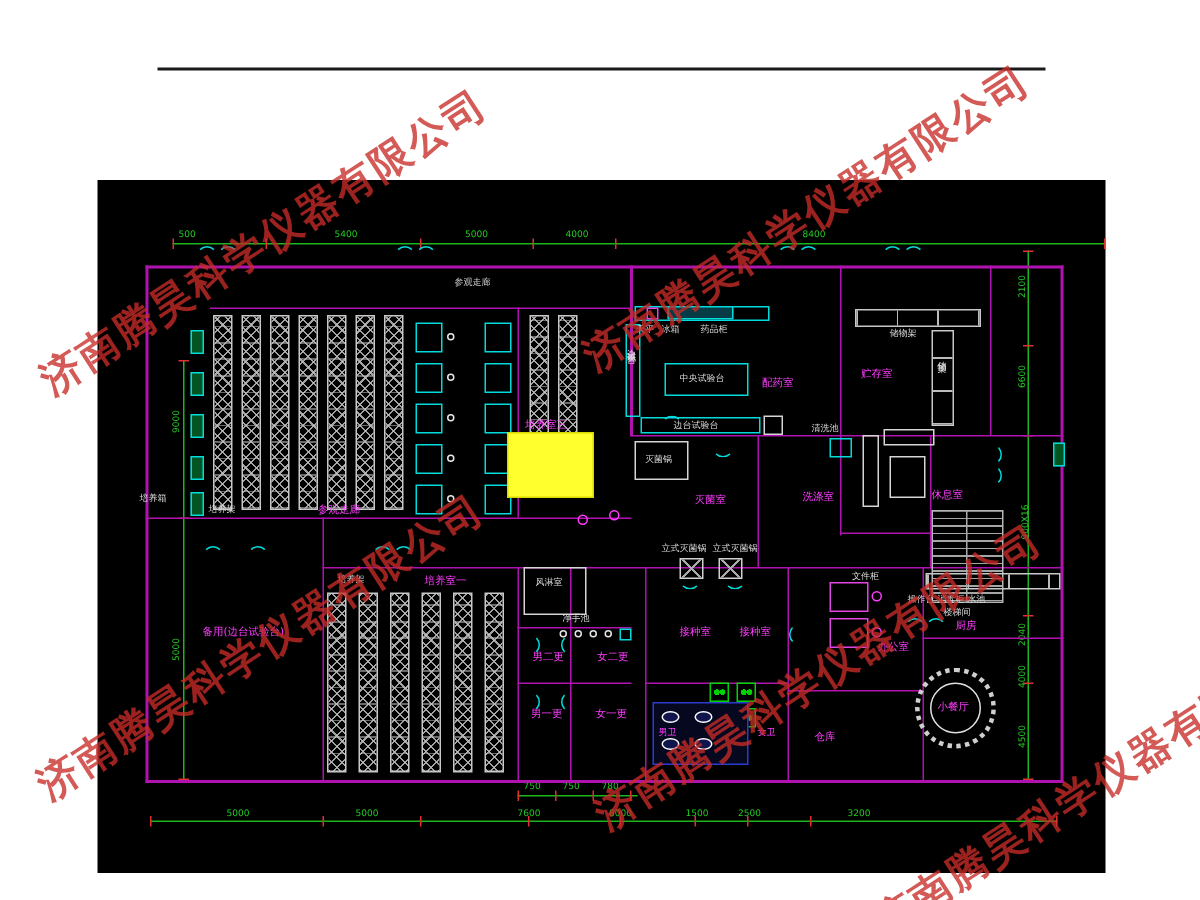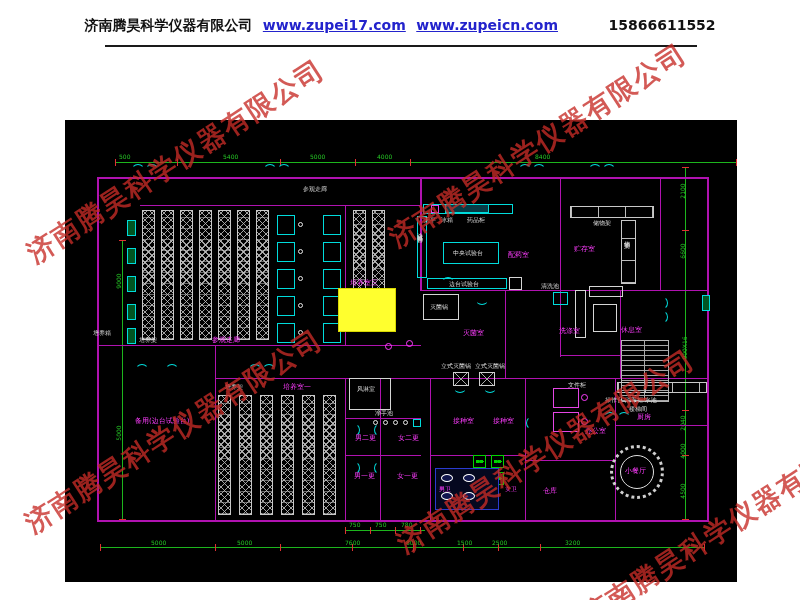--- a/index.html
+++ b/index.html
@@ -51,26 +51,20 @@
   .mg{border:1px solid #e545e5;}
   .stairs{border:1px solid #b5b5b5;background:repeating-linear-gradient(0deg,#a5a5a5 0 1px,transparent 1px 5px);}
   #ybox{background:#ffff2e;border:1px solid #d9d900;z-index:3;}
   .mic{width:7px;height:7px;border:1px solid #ff3dff;border-radius:50%;}
 </style>
 </head>
 <body>
 
 <div id="page">
 
-  <div id="hdr">
-    <span class="co">济南腾昊科学仪器有限公司</span>
-    <a href="#">www.zupei17.com</a>
-    <a href="#">www.zupeicn.com</a>
-    <span class="ph">15866611552</span>
-  </div>
   <div id="rule"></div>
 
   <div id="canvas">
 
     <div class="gline" style="left:50px;top:42px;width:622px;height:1px"></div>
     <div class="gline" style="left:35px;top:427px;width:605px;height:1px"></div>
     <div class="gline" style="left:280px;top:410px;width:80px;height:1px"></div>
     <div class="gline" style="left:57px;top:120px;width:1px;height:280px"></div>
     <div class="gline" style="left:620px;top:47px;width:1px;height:353px"></div>
 
@@ -277,21 +271,21 @@
 
     <span class="lbl m" style="left:147px;top:217px">参观走廊</span>
     <span class="lbl m" style="left:285px;top:160px">培养室三</span>
     <span class="lbl m" style="left:218px;top:264px">培养室一</span>
     <span class="lbl m" style="left:70px;top:298px">备用(边台试验台)</span>
     <span class="lbl m" style="left:388px;top:298px">接种室</span>
     <span class="lbl m" style="left:428px;top:298px">接种室</span>
     <span class="lbl m" style="left:443px;top:132px">配药室</span>
     <span class="lbl m" style="left:509px;top:126px">贮存室</span>
     <span class="lbl m" style="left:398px;top:210px">灭菌室</span>
-    <span class="lbl m" style="left:494px;top:208px">洗涤室</span>
+    <span class="lbl m" style="left:470px;top:208px">洗涤室</span>
     <span class="lbl m" style="left:556px;top:207px">休息室</span>
     <span class="lbl m" style="left:290px;top:315px">男二更</span>
     <span class="lbl m" style="left:333px;top:315px">女二更</span>
     <span class="lbl m" style="left:289px;top:353px">男一更</span>
     <span class="lbl m" style="left:332px;top:353px">女一更</span>
     <span class="lbl m" style="left:520px;top:308px">办公室</span>
     <span class="lbl m" style="left:478px;top:368px">仓库</span>
     <span class="lbl m" style="left:374px;top:366px;font-size:6px">男卫</span>
     <span class="lbl m" style="left:440px;top:366px;font-size:6px">女卫</span>
     <span class="lbl m" style="left:572px;top:294px">厨房</span>

